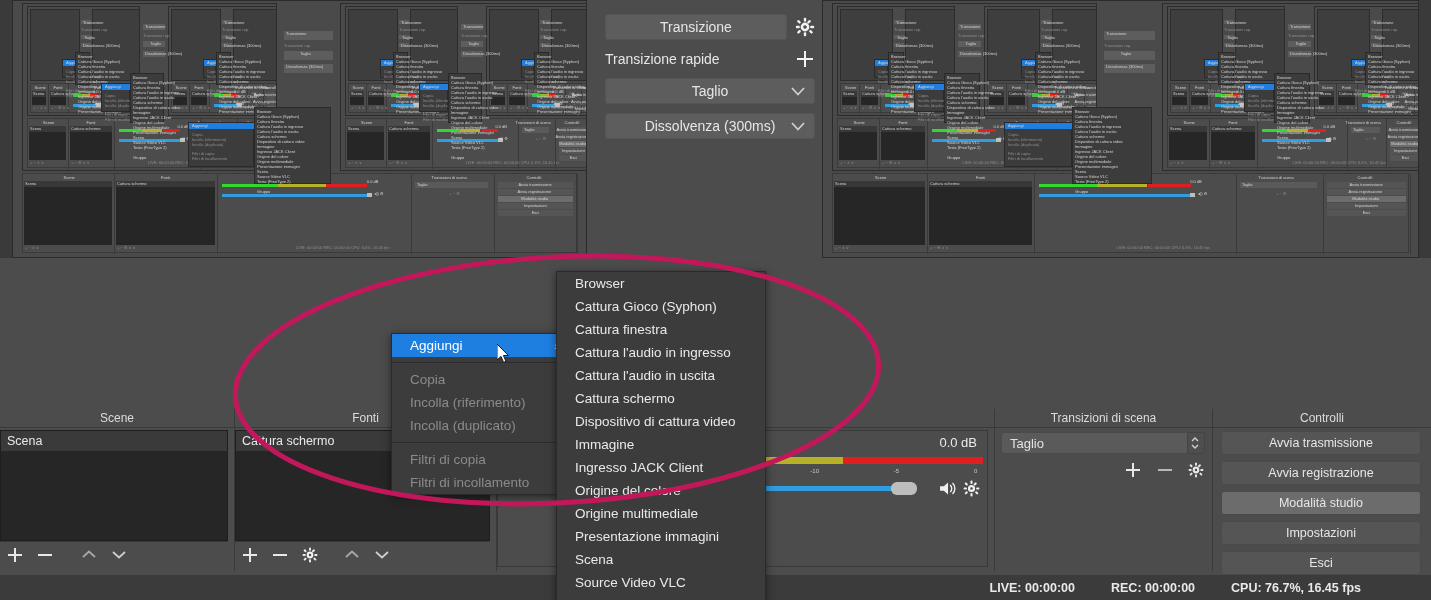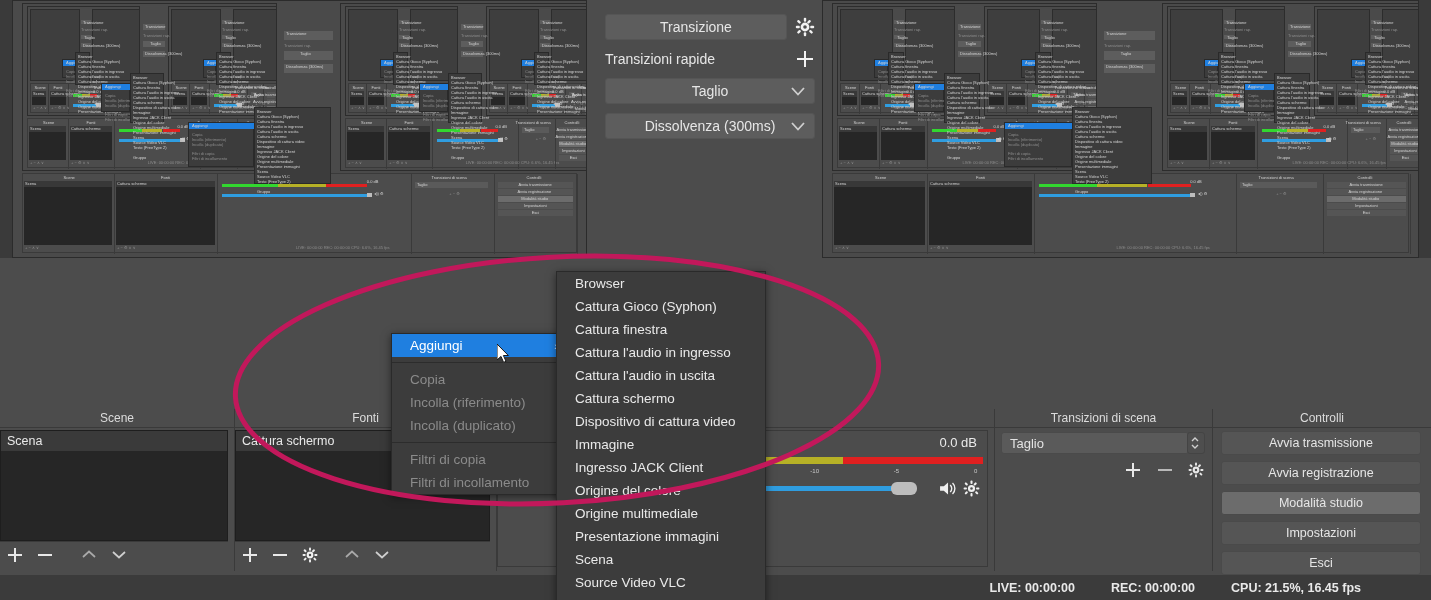--- a/index.html
+++ b/index.html
@@ -1360,21 +1360,21 @@
             <rect x="2.8" y="2.8" width="2.4" height="4" rx="1" transform="rotate(-45 4 4.8)"></rect>
             <rect x="14.8" y="12.8" width="2.4" height="4" rx="1" transform="rotate(-45 16 14.8)"></rect>
             <rect x="12.8" y="2.8" width="2.4" height="4" rx="1" transform="rotate(45 14 4.8)"></rect>
             <rect x="2.8" y="12.8" width="2.4" height="4" rx="1" transform="rotate(45 4 14.8)"></rect>
           </g>
             </svg>
         </span>
       </div>
 
       <div class="trow">
-        <span class="tlabel">Transizioni rapide</span>
+        <span class="tlabel">Transizione rapide</span>
         <span class="plus-ic">
           <svg viewBox="0 0 20 20" width="20" height="20">
             <rect x="9" y="2" width="2" height="16" fill="#f2f2f2"></rect>
             <rect x="2" y="9" width="16" height="2" fill="#f2f2f2"></rect>
           </svg>
         </span>
       </div>
 
       <div class="trow">
         <div class="tbtn" style="flex:1">
@@ -1584,21 +1584,21 @@
         <div class="ctrl-btn active">Modalità studio</div>
         <div class="ctrl-btn">Impostazioni</div>
         <div class="ctrl-btn">Esci</div>
       </div>
     </div>
   </div>
 
   <div class="statusbar">
     <span>LIVE: 00:00:00</span>
     <span>REC: 00:00:00</span>
-    <span>CPU: 21.5%, 16.45 fps</span>
+    <span>CPU: 76.7%, 16.45 fps</span>
   </div>
 
   <div class="ctxmenu ctx-main">
     <div class="ctx-item hl">
       <span>Aggiungi</span>
       <span class="sub-arrow">›</span>
     </div>
     <div class="ctx-sep"></div>
     <div class="ctx-item disabled">Copia</div>
     <div class="ctx-item disabled">Incolla (riferimento)</div>

